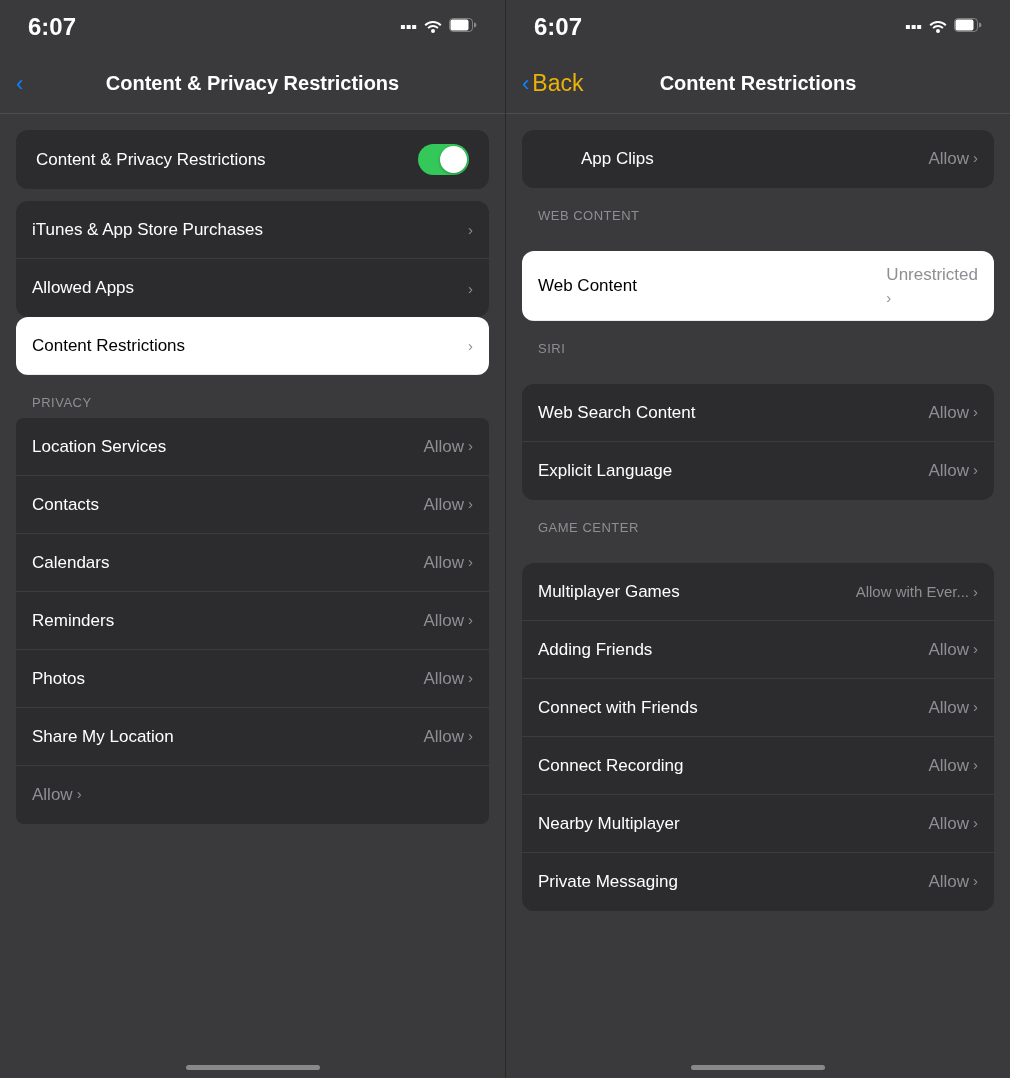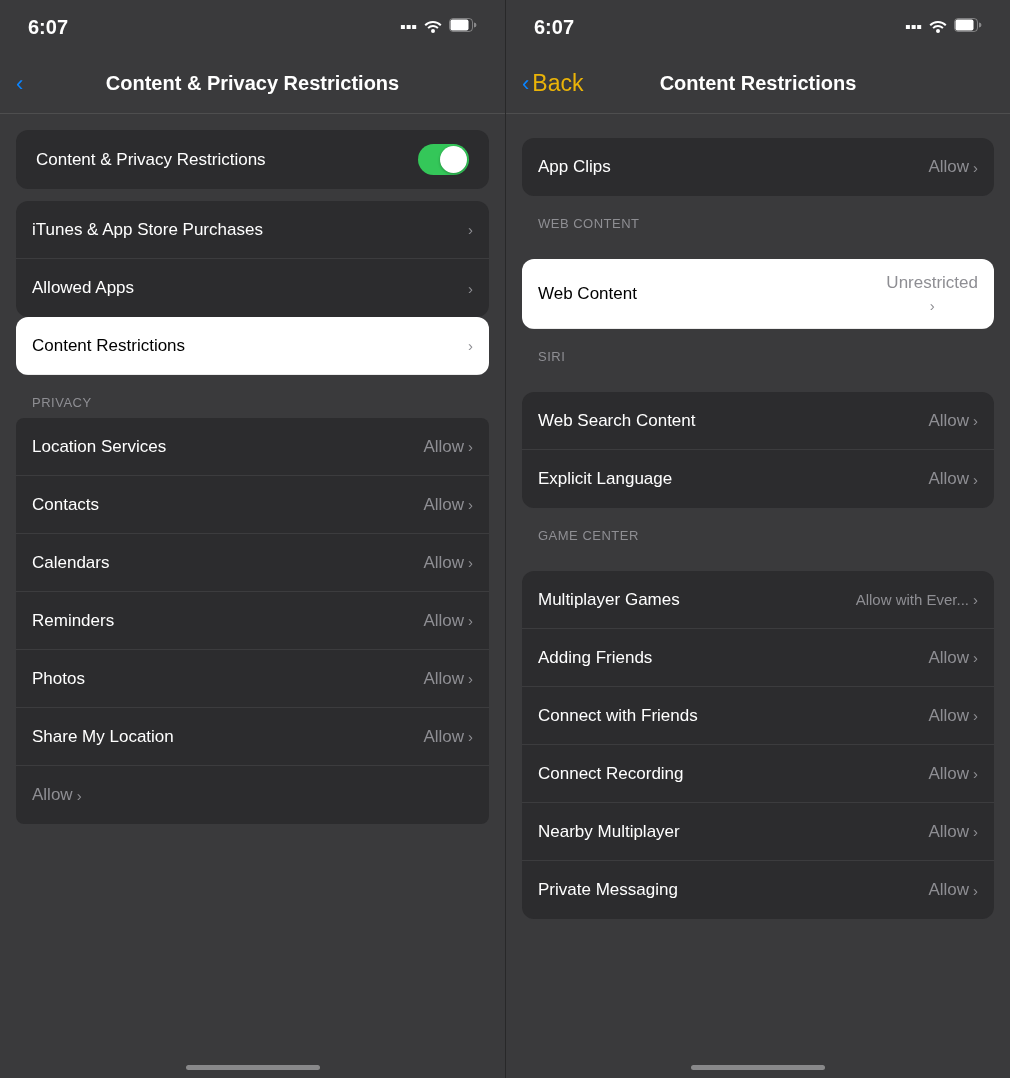--- a/index.html
+++ b/index.html
@@ -27,21 +27,21 @@
     .status-bar {
       height: 54px;
       display: flex;
       align-items: center;
       justify-content: space-between;
       padding: 0 28px;
       background: #3a3a3c;
       flex-shrink: 0;
     }
     .status-time {
-      font-size: 20px;
+      font-size: 24px;
       font-weight: 600;
       color: #fff;
     }
     .status-icons {
       display: flex;
       align-items: center;
       gap: 6px;
     }
     .signal-icon, .wifi-icon, .battery-icon {
       color: #fff;
@@ -153,21 +153,20 @@
     .settings-item-left {
       font-size: 17px;
       color: #fff;
       flex: 1;
     }
     .settings-section.highlighted .settings-item-left {
       color: #000;
     }
     .settings-item-right {
       display: flex;
-      align-items: center;
       gap: 4px;
       color: #8e8e93;
       font-size: 17px;
     }
     .settings-section.highlighted .settings-item-right {
       color: #8e8e93;
       flex-direction: column;
     }
     .chevron {
       font-size: 15px;
@@ -383,21 +382,21 @@
   <div class="nav-bar">
     <div class="nav-back">
       <span class="nav-back-chevron">‹</span>
       <span style="font-size:23px; color:#eab308;">Back</span>
     </div>
     <span class="nav-title">Content Restrictions</span>
   </div>
 
   <div class="content-area">
 
-    <div class="settings-section" style="margin-top:24px;">
+    <div class="settings-section" style="margin-top:16px;padding-left:43px;">
       <div class="settings-item">
         <span class="settings-item-left">App Clips</span>
         <div class="settings-item-right">
           <span>Allow</span>
           <span class="chevron">›</span>
         </div>
       </div>
     </div>
 
     <div class="section-header">WEB CONTENT</div>

